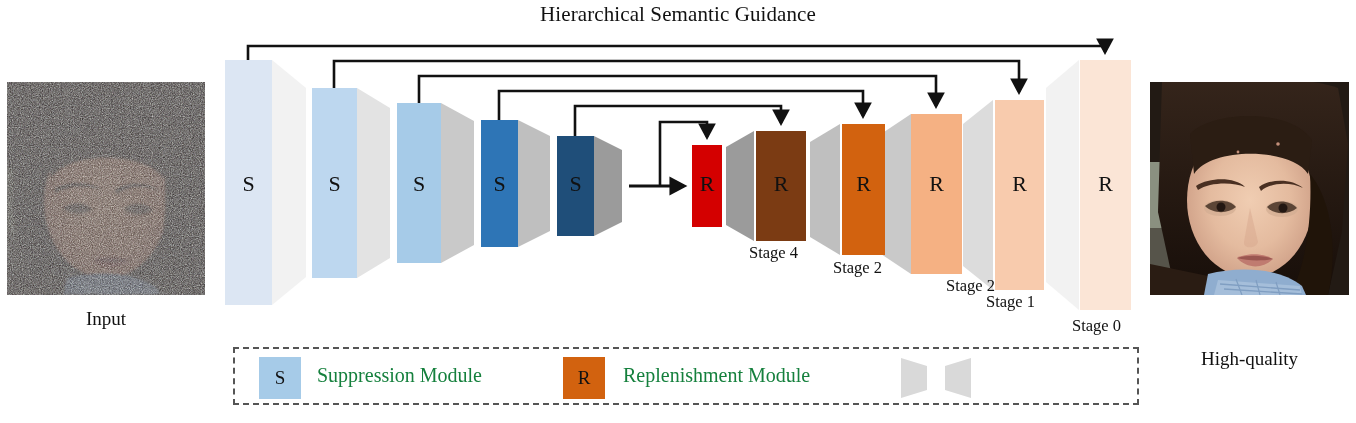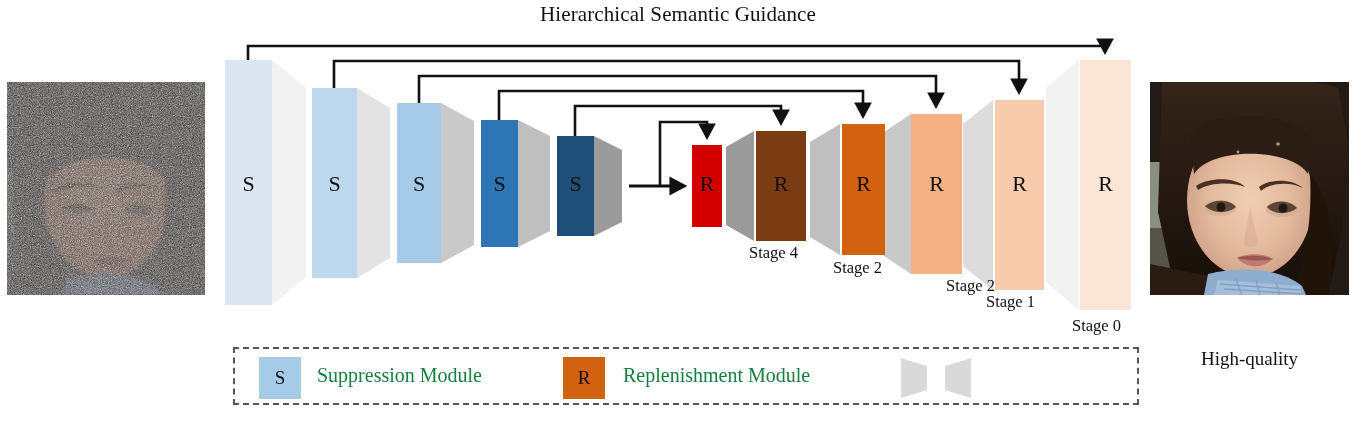--- a/index.html
+++ b/index.html
@@ -158,20 +158,21 @@
             <path d="M86,178 C96,175 112,175 122,179 C112,181 96,181 86,178 Z" fill="#8e4c48"></path>
             <path d="M0,186 L60,196 L84,213 L0,213 Z" fill="#23160f"></path>
             <path d="M158,96 C180,120 186,170 176,213 L138,213 C156,180 160,130 158,96 Z" fill="#1b120c"></path>
             <path d="M60,196 C90,188 128,190 150,206 L154,213 L56,213 Z" fill="#8ca8c8"></path>
             <path d="M70,200 L146,206 L148,213 L66,213 Z" fill="#a3bdd8" opacity="0.8"></path>
           </g>
         </g>
       </svg>
     </div>
     <div class="face-caption" id="cap-left" style="left:7px; top:307px; width:198px;">
+      <div>Input</div>
     </div>
   </div>
 
   <div class="face-panel">
     <div class="face-img" id="img-right" style="left:1150px; top:82px; width:199px; height:213px;">
       <svg width="199" height="213" viewBox="0 0 199 213" style="display:block">
         <defs>
           <radialGradient id="hqSkin" cx="50%" cy="50%" r="58%">
             <stop offset="0%" stop-color="#f0cdb2"></stop>
             <stop offset="55%" stop-color="#e4bb9f"></stop>

